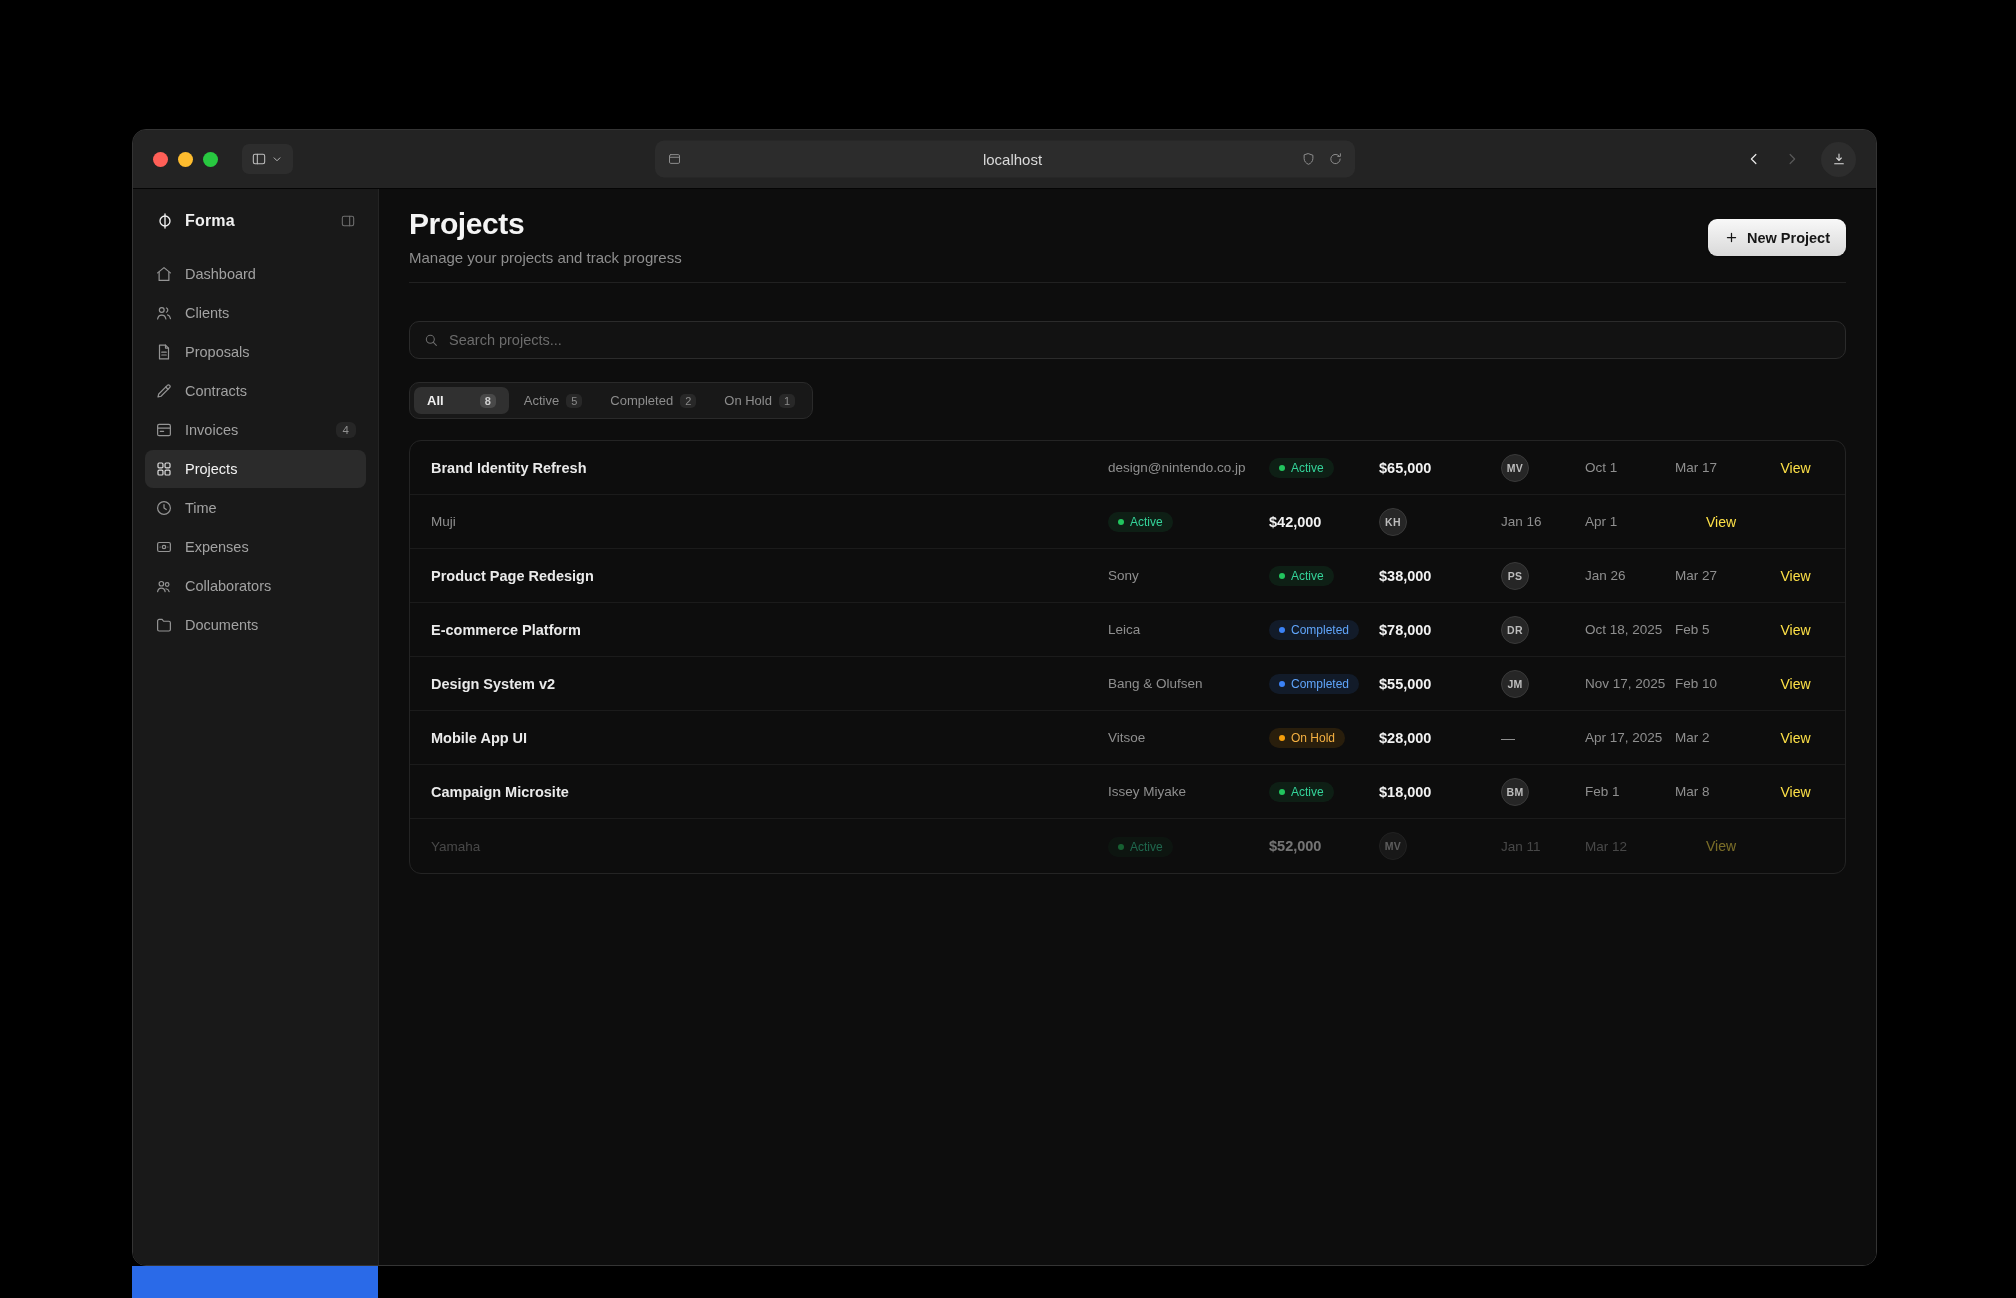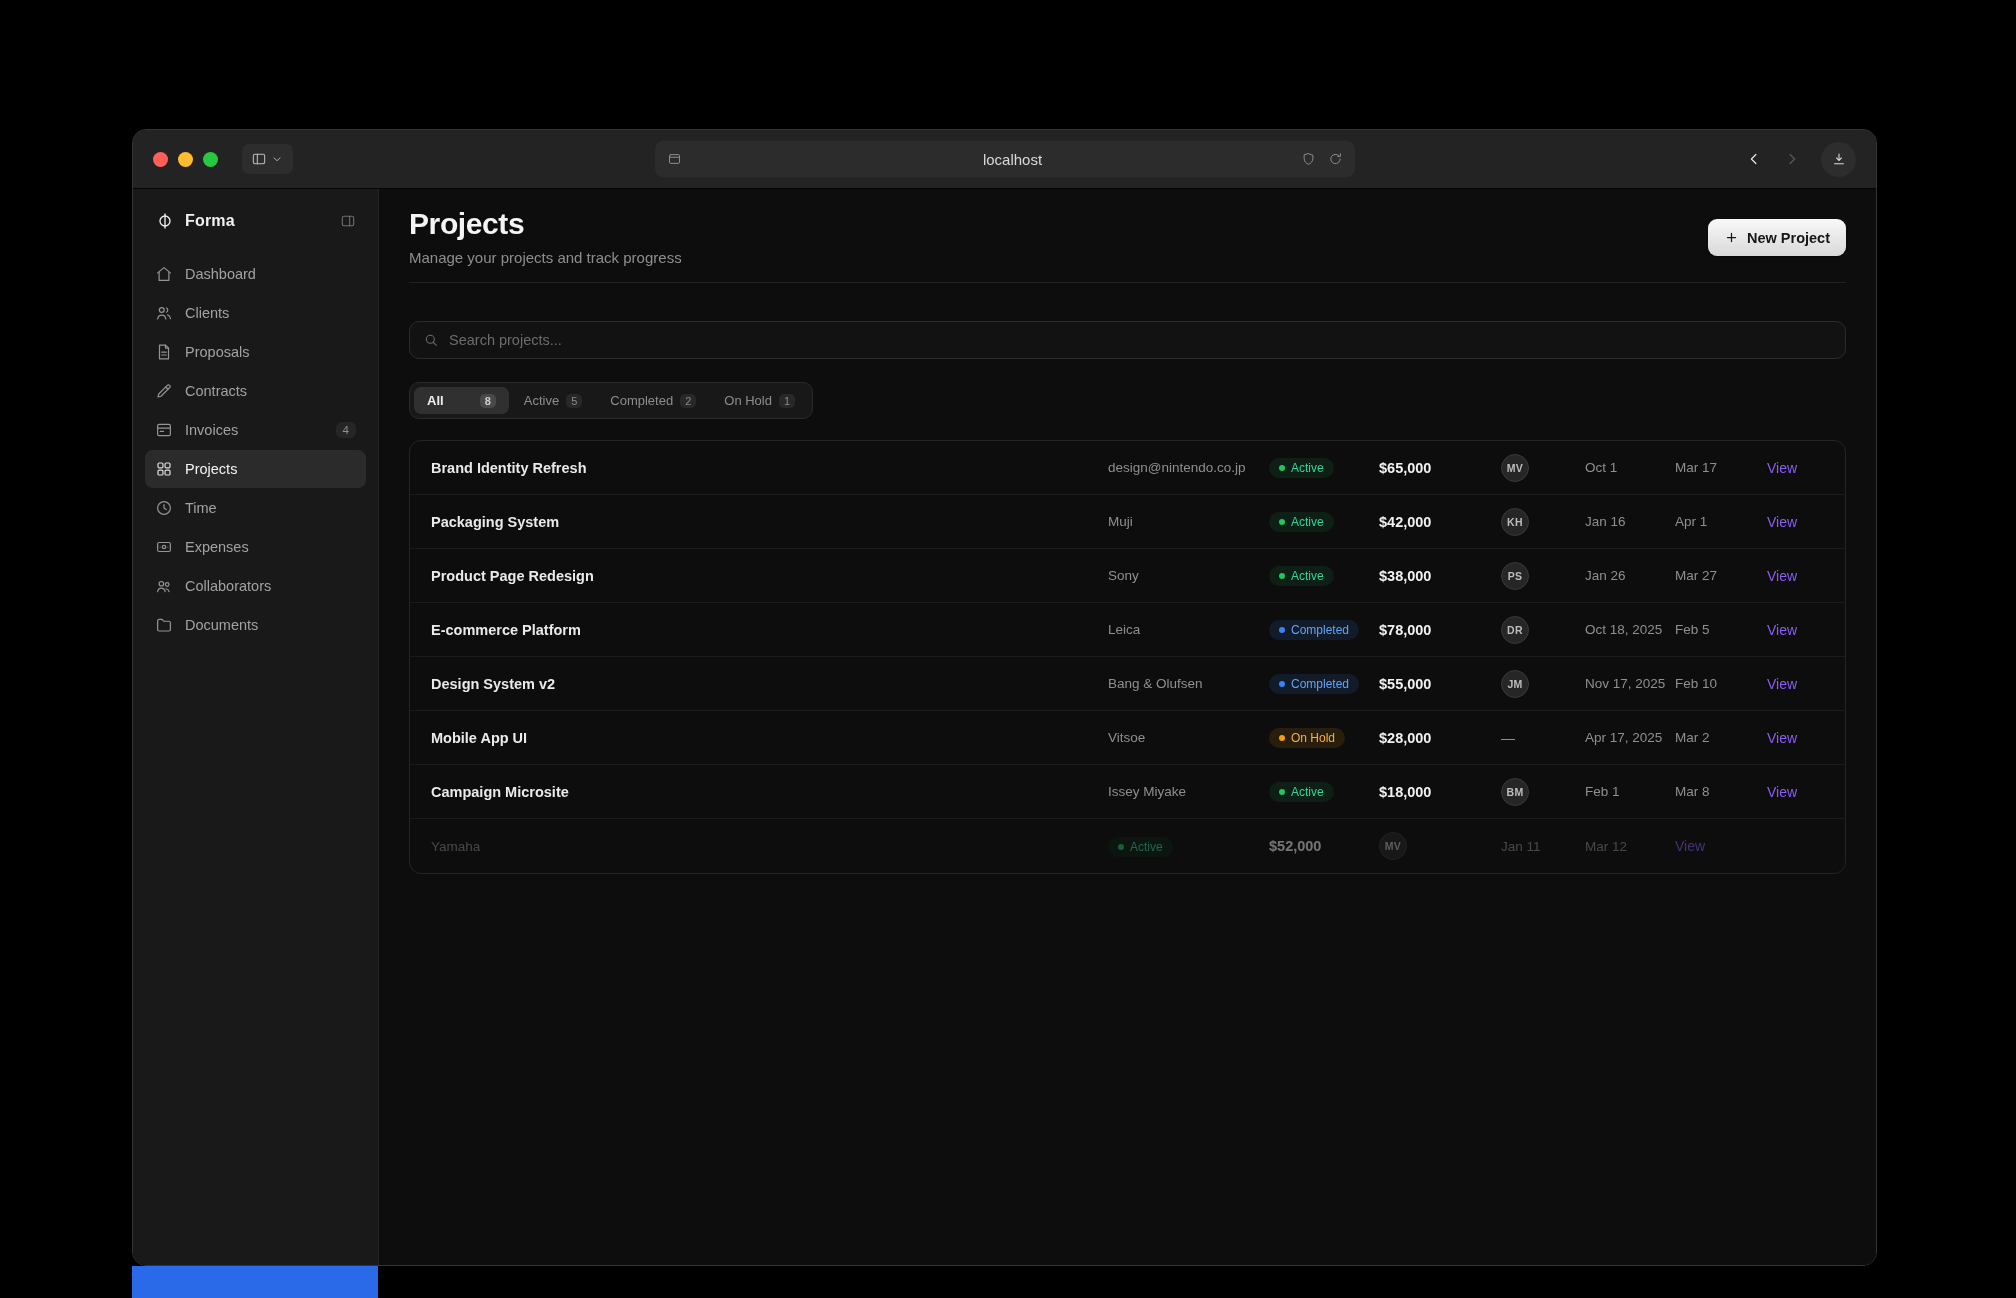--- a/index.html
+++ b/index.html
@@ -133,21 +133,21 @@
     letter-spacing:.9px; text-transform:uppercase; border-bottom:1px solid #212121;
   }
   .trow { height:54px; border-bottom:1px solid #1b1b1b; cursor:default; }
   .trow:last-child { border-bottom:none; }
   .trow.dimmed { opacity:.45; }
   .cell { min-width:0; overflow:hidden; text-overflow:ellipsis; white-space:nowrap; }
   .cell.name   { color:#eaeaea; font-size:14.5px; font-weight:600; }
   .cell.client { color:#8f8f8f; font-size:13.5px; }
   .cell.budget { color:#f2f2f2; font-size:14.5px; font-weight:700; }
   .cell.date   { color:#8f8f8f; font-size:13.5px; }
-  .cell.view   { text-align:left; color:#8b5cf6; font-size:14px; font-weight:500; cursor:pointer; }
+  .cell.view   { text-align:center; color:#fde047; font-size:14px; font-weight:500; cursor:pointer; }
   .pill {
     display:inline-flex; align-items:center; gap:6px;
     font-size:12px; font-weight:500; padding:4px 10px; border-radius:999px; line-height:1;
   }
   .dot { width:6px; height:6px; border-radius:50%; display:inline-block; }
   .avatar {
     width:28px; height:28px; border-radius:50%; background:#262626; border:1px solid #3a3a3a;
     color:#bdbdbd; font-size:10.5px; font-weight:700; letter-spacing:.3px;
     display:inline-flex; align-items:center; justify-content:center;
   }
@@ -413,21 +413,20 @@
                   </span></span>
                 <span class="cell budget">$65,000</span>
                 <span class="cell"><span class="avatar">
                     <span>MV</span>
                   </span></span>
                 <span class="cell date">Oct 1</span>
                 <span class="cell date">Mar 17</span>
                 <span class="cell view">View</span>
               </div>
               <div class="trow">
-                <span class="cell name">Packaging System</span>
                 <span class="cell client">Muji</span>
                 <span class="cell"><span class="pill" style="background:#22c55e1a;color:#34d399">
                     <span class="dot" style="background:#22c55e"></span>
                     <span>Active</span>
                   </span></span>
                 <span class="cell budget">$42,000</span>
                 <span class="cell"><span class="avatar">
                     <span>KH</span>
                   </span></span>
                 <span class="cell date">Jan 16</span>

